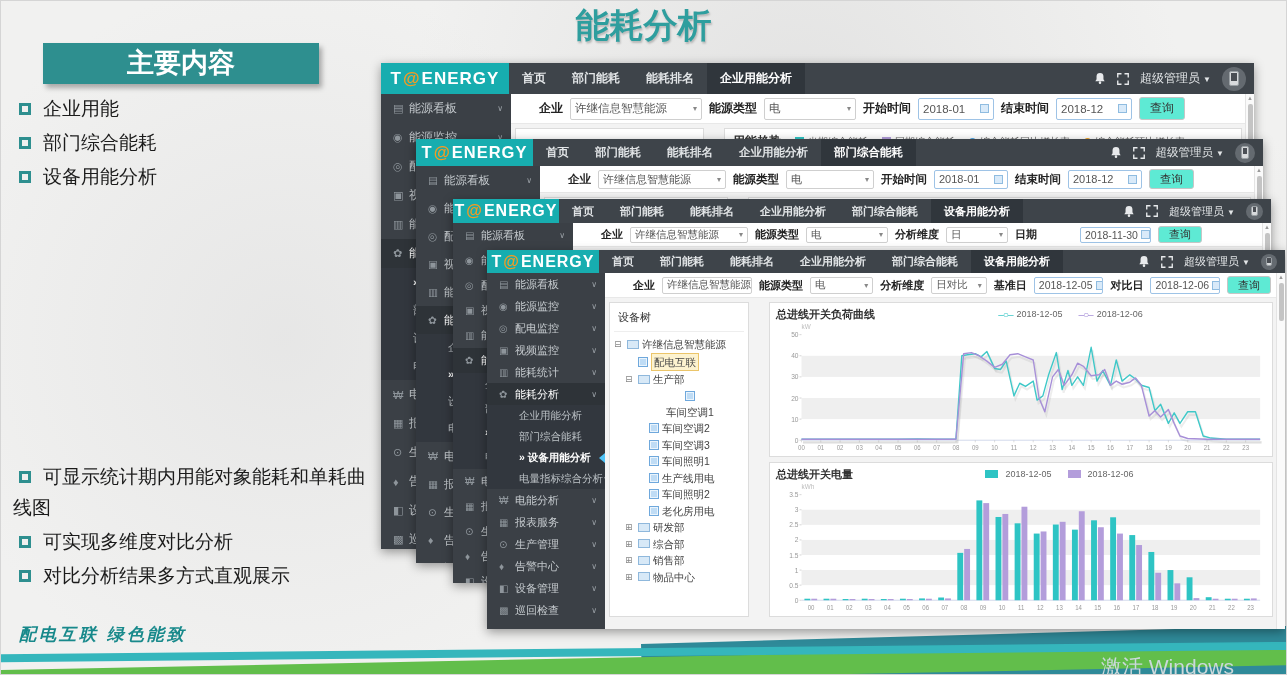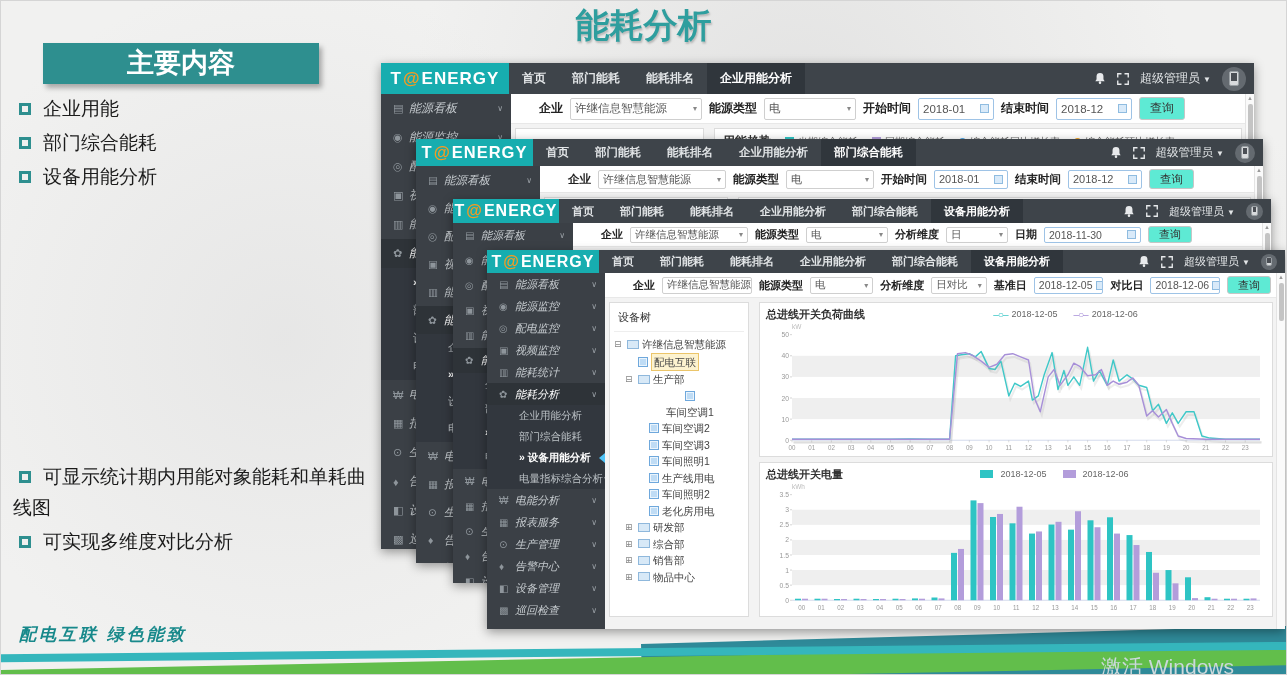--- a/index.html
+++ b/index.html
@@ -55,42 +55,42 @@
   .avatar{width:calc(var(--barh) - 7px);height:calc(var(--barh) - 7px);border-radius:50%;
     background:#646A70;display:flex;align-items:center;justify-content:center;}
   .avatar .dev{width:38%;height:62%;background:#D8DADC;border-radius:2px;border:1px solid #9AA0A4;
     display:flex;align-items:flex-start;justify-content:center;}
   .avatar .dev i{display:block;width:80%;height:60%;background:#4A4E54;margin-top:12%;}
   .win-body{display:flex;height:calc(100% - var(--barh));}
   .side{width:var(--sidew);background:#3B4046;flex:none;overflow:hidden;}
   .side-item{height:var(--itemh);display:flex;align-items:center;padding:0 8px 0 12px;
     color:#C5CACE;font-size:var(--fs);white-space:nowrap;}
   .side-item .gi{width:16px;color:#8E959B;font-size:calc(var(--fs) - 1px);flex:none;}
-  .side-item .lbl{flex:1;overflow:hidden;font-style:italic;}
+  .side-item .lbl{flex:1;overflow:hidden;}
   .side-item .chev{color:#9AA0A6;font-size:8px;}
   .side-item.open{background:#2E3338;color:#fff;}
   .submenu{background:#32373E;}
   .sub-item{height:var(--subh);display:flex;align-items:center;padding-left:32px;position:relative;
     color:#BDC3C7;font-size:calc(var(--fs) - .5px);white-space:nowrap;}
   .sub-item.active{color:#fff;font-weight:bold;}
   .sub-item .mark{position:absolute;right:0;width:0;height:0;border-top:5px solid transparent;
     border-bottom:5px solid transparent;border-right:6px solid #4FC3F7;}
   .main-col{flex:1;display:flex;flex-direction:column;min-width:0;position:relative;}
   .filters{height:var(--filterh);display:flex;align-items:center;gap:7px;padding:0 14px 0 28px;
     background:#fff;border-bottom:1px solid #E8E8E8;flex:none;}
   .flabel{font-size:var(--fs);font-weight:bold;color:#222;white-space:nowrap;}
   .ctrl{height:calc(var(--filterh) - 8px);border:1px solid #CFCFCF;border-radius:2px;background:#fff;
     display:flex;align-items:center;justify-content:space-between;padding:0 4px;
     font-size:calc(var(--fs) - .5px);color:#555;white-space:nowrap;overflow:hidden;}
   .ctrl.date{border-color:#9EC3E6;}
   .ctrl .arr{color:#888;font-size:8px;margin-left:3px;}
   .cal{width:9px;height:9px;background:#D9EAF9;border:1px solid #8FBCE0;margin-left:3px;flex:none;}
   .query{height:calc(var(--filterh) - 7px);border:1px solid #C6C6C6;border-radius:3px;background:#5eead4;
     font-size:var(--fs);color:#333;padding:0 10px;white-space:nowrap;text-align:right;}
-  .content{flex:1;background:#F3F3F3;display:flex;gap:10px;padding:4px 12px 12px 4px;min-height:0;}
+  .content{flex:1;background:#F3F3F3;display:flex;gap:20px;padding:4px 12px 12px 4px;min-height:0;}
   .mini{background:#fff;border:1px solid #DCDCDC;}
   .mini-left{width:26%;}
   .mini-right{flex:1;padding:4px 8px;min-width:0;}
   .strip-row{display:flex;align-items:center;gap:14px;}
   .strip-title{font-size:var(--fs);font-weight:bold;color:#333;white-space:nowrap;}
   .lg{display:flex;align-items:center;gap:4px;font-size:calc(var(--fs) - 2px);color:#666;white-space:nowrap;}
   .lg .swsq{width:9px;height:9px;display:inline-block;}
   .lg .swci{width:7px;height:7px;border-radius:50%;border:2px solid;display:inline-block;}
   
   .tree-panel{width:140px;background:#fff;border:1px solid #DCDCDC;flex:none;padding:5px 4px;overflow:hidden;}
@@ -125,20 +125,21 @@
   <div class="tealbox box-main">主要内容</div>
   <ul class="bullets bullets-main">
     <li><span class="sq"></span><span>企业用能</span></li>
     <li><span class="sq"></span><span>部门综合能耗</span></li>
     <li><span class="sq"></span><span>设备用能分析</span></li>
   </ul>
 
   <ul class="bullets bullets-feat">
     <li><span class="sq"></span><span>可显示统计期内用能对象能耗和单耗曲线图</span></li>
     <li><span class="sq"></span><span>可实现多维度对比分析</span></li>
+    <li><span class="sq"></span><span>对比分析结果多方式直观展示</span></li>
   </ul>
 
   <div class="stripe stripe-dark"></div>
   <div class="stripe stripe-green"></div>
   <div class="stripe stripe-teal"></div>
   <div class="slogan">配电互联 绿色能致</div>
   <div class="watermark">激活 Windows</div>
 
   <section class="win w1">
       <div class="win-top">
@@ -531,21 +532,21 @@
             <div class="ctrl" style="width: 82px;">
               <span>电</span>
               <span class="arr">▾</span>
             </div>
             <span class="flabel">分析维度</span>
             <div class="ctrl" style="width: 62px;">
               <span>日</span>
               <span class="arr">▾</span>
             </div>
             <span class="flabel">日期</span>
-            <div class="ctrl date" style="width: 97px;">
+            <div class="ctrl date" style="width: 71px; margin-left: 36px;">
               <span>2018-11-30</span>
               <span class="cal"></span>
             </div>
             <button class="query">查询</button>
           </div>
           <div class="content">
             <div class="mini mini-left"></div>
             <div class="mini mini-right">
               <div class="strip-row"></div>
             </div>

